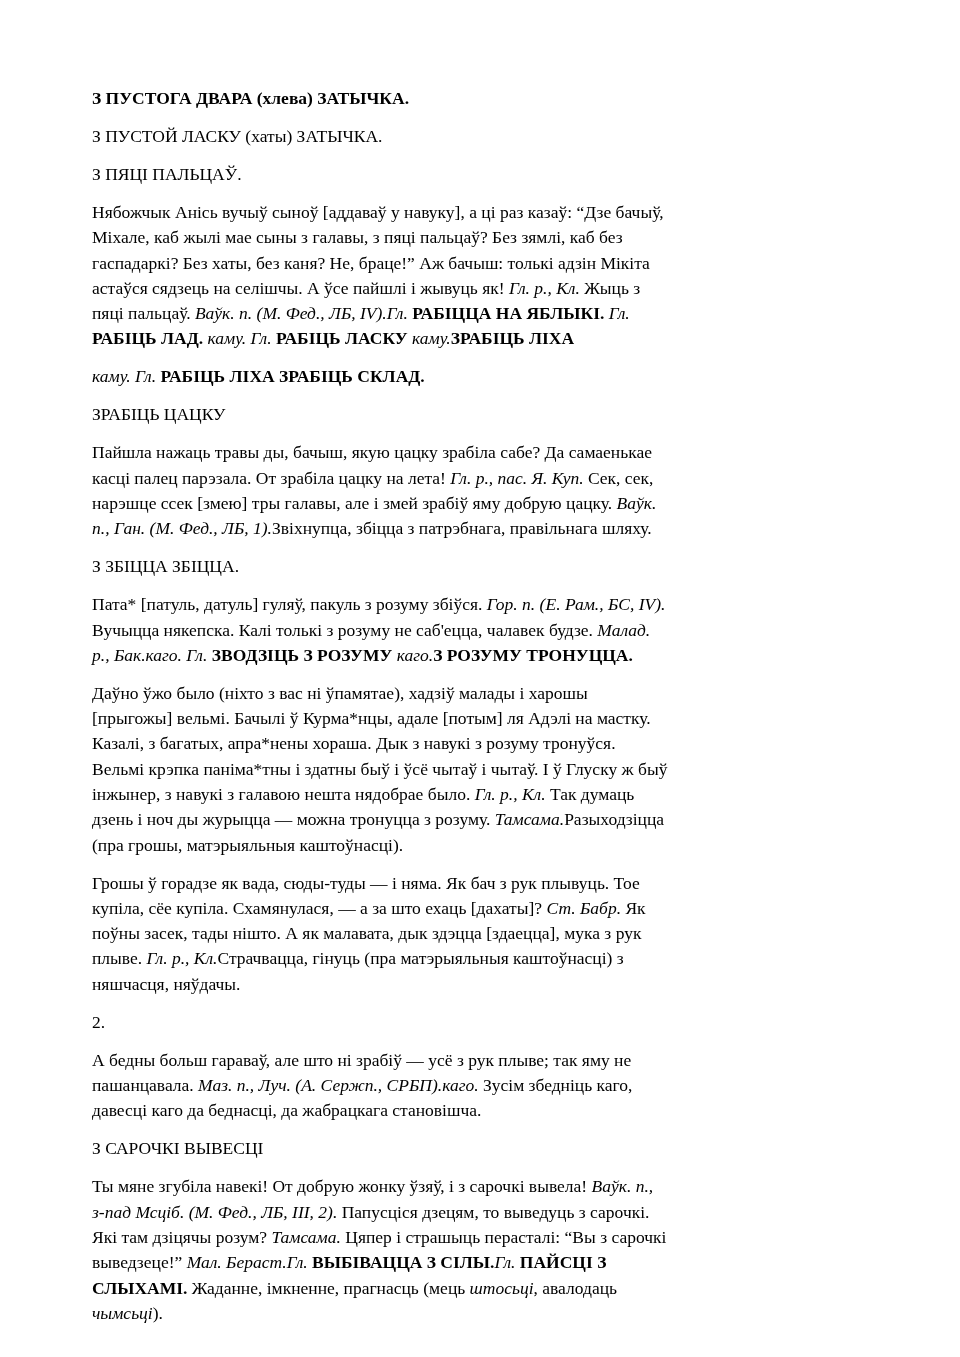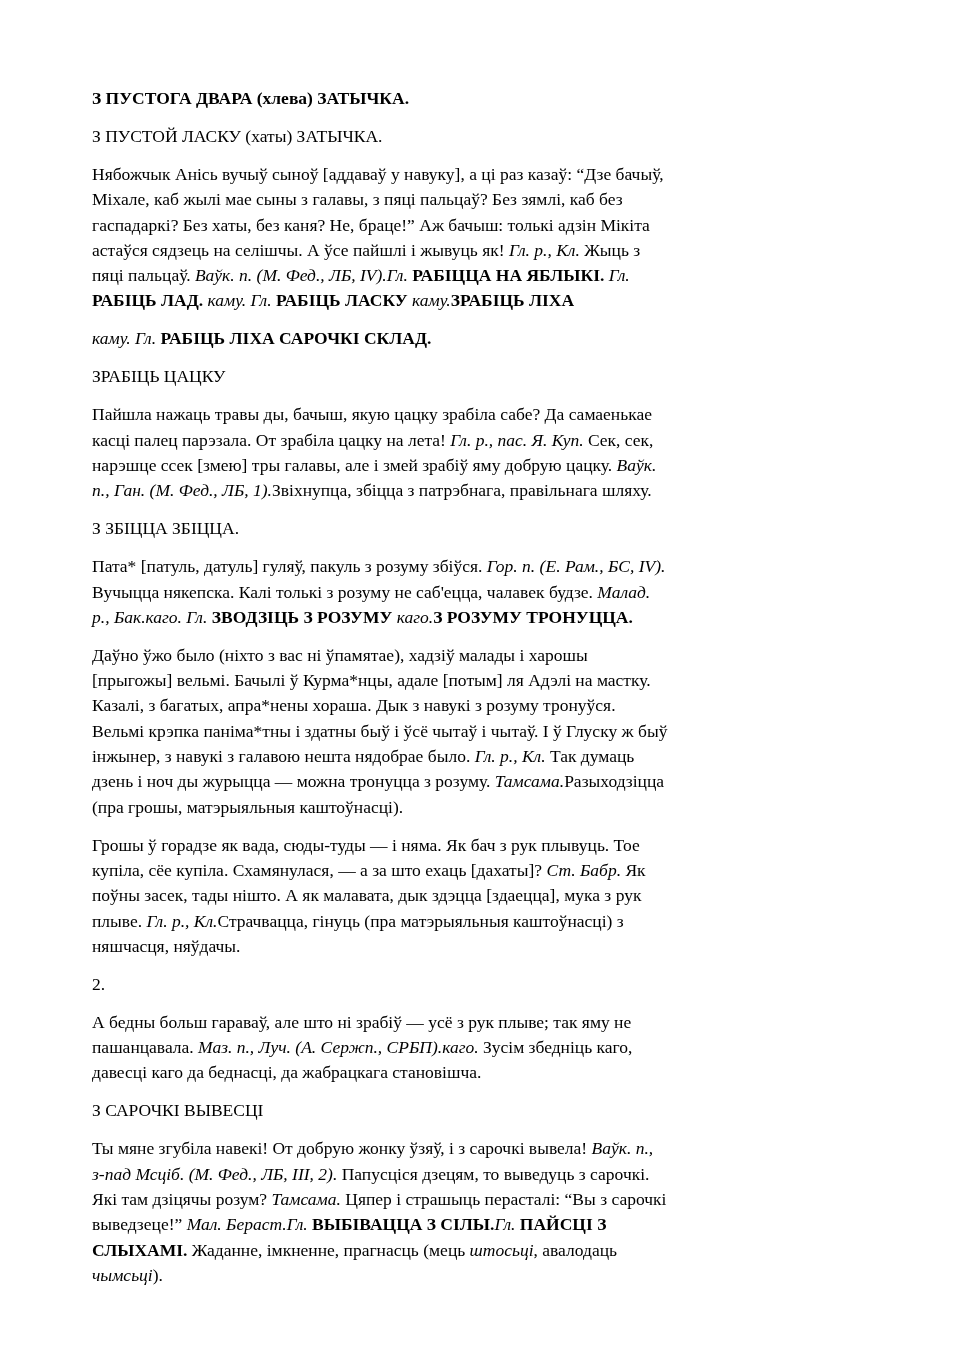--- a/index.html
+++ b/index.html
@@ -26,22 +26,23 @@
   .run-r { font-style: normal; font-weight: normal; }
   .run-i { font-style: italic;  font-weight: normal; }
   .run-b { font-style: normal; font-weight: bold; }
 </style>
 </head>
 <body>
 
 <main class="page" style="background: rgb(255, 255, 255); color: rgb(0, 0, 0);">
     <p class="block"><span class="run-b">З ПУСТОГА ДВАРА (хлева) ЗАТЫЧКА.</span></p>
     <p class="block"><span class="run-r">З ПУСТОЙ ЛАСКУ (хаты) ЗАТЫЧКА.</span></p>
+    <p class="block"><span class="run-r">З ПЯЦІ ПАЛЬЦАЎ.</span></p>
     <p class="block"><span class="run-r">Нябожчык Анісь вучыў сыноў [аддаваў у навуку], а ці раз казаў: “Дзе бачыў, Міхале, каб жылі мае сыны з галавы, з пяці пальцаў? Без зямлі, каб без гаспадаркі? Без хаты, без каня? Не, браце!” Аж бачыш: толькі адзін Мікіта астаўся сядзець на селішчы. А ўсе пайшлі і жывуць як! </span><span class="run-i">Гл. р., Кл.</span><span class="run-r"> Жыць з пяці пальцаў. </span><span class="run-i">Ваўк. п. (М. Фед., ЛБ, IV).Гл.</span><span class="run-b"> РАБІЦЦА НА ЯБЛЫКІ. </span><span class="run-i">Гл. </span><span class="run-b">РАБІЦЬ ЛАД. </span><span class="run-i">каму. Гл. </span><span class="run-b">РАБІЦЬ ЛАСКУ </span><span class="run-i">каму.</span><span class="run-b">ЗРАБІЦЬ ЛІХА</span></p>
-    <p class="block"><span class="run-i">каму. Гл. </span><span class="run-b">РАБІЦЬ ЛІХА САРОЧКІ СКЛАД.</span></p>
+    <p class="block"><span class="run-i">каму. Гл. </span><span class="run-b">РАБІЦЬ ЛІХА ЗРАБІЦЬ СКЛАД.</span></p>
     <p class="block"><span class="run-r">ЗРАБІЦЬ ЦАЦКУ</span></p>
     <p class="block"><span class="run-r">Пайшла нажаць травы ды, бачыш, якую цацку зрабіла сабе? Да самаенькае касці палец парэзала. От зрабіла цацку на лета! </span><span class="run-i">Гл. р., пас. Я. Куп.</span><span class="run-r"> Сек, сек, нарэшце ссек [змею] тры галавы, але і змей зрабіў яму добрую цацку. </span><span class="run-i">Ваўк. п., Ган. (М. Фед., ЛБ, 1).</span><span class="run-r">Звіхнупца, збіцца з патрэбнага, правільнага шляху.</span></p>
     <p class="block"><span class="run-r">З ЗБІЦЦА ЗБІЦЦА.</span></p>
     <p class="block"><span class="run-r">Пата* [патуль, датуль] гуляў, пакуль з розуму збіўся. </span><span class="run-i">Гор. п. (Е. Рам., БС, IV).</span><span class="run-r"> Вучыцца някепска. Калі толькі з розуму не саб'ецца, чалавек будзе. </span><span class="run-i">Малад. р., Бак.каго. Гл. </span><span class="run-b">ЗВОДЗІЦЬ З РОЗУМУ </span><span class="run-i">каго.</span><span class="run-b">З РОЗУМУ ТРОНУЦЦА.</span></p>
     <p class="block"><span class="run-r">Даўно ўжо было (ніхто з вас ні ўпамятае), хадзіў малады і харошы [прыгожы] вельмі. Бачылі ў Курма*нцы, адале [потым] ля Адэлі на мастку. Казалі, з багатых, апра*нены хораша. Дык з навукі з розуму тронуўся. Вельмі крэпка паніма*тны і здатны быў і ўсё чытаў і чытаў. І ў Глуску ж быў інжынер, з навукі з галавою нешта нядобрае было. </span><span class="run-i">Гл. р., Кл.</span><span class="run-r"> Так думаць дзень і ноч ды журыцца — можна тронуцца з розуму. </span><span class="run-i">Тамсама.</span><span class="run-r">Разыходзіцца (пра грошы, матэрыяльныя каштоўнасці).</span></p>
     <p class="block"><span class="run-r">Грошы ў горадзе як вада, сюды-туды — і няма. Як бач з рук плывуць. Тое купіла, сёе купіла. Схамянулася, — а за што ехаць [дахаты]? </span><span class="run-i">Ст. Бабр.</span><span class="run-r"> Як поўны засек, тады нішто. А як малавата, дык здэцца [здаецца], мука з рук плыве. </span><span class="run-i">Гл. р., Кл.</span><span class="run-r">Страчвацца, гінуць (пра матэрыяльныя каштоўнасці) з няшчасця, няўдачы.</span></p>
     <p class="block"><span class="run-r">2.</span></p>
     <p class="block"><span class="run-r">А бедны больш гараваў, але што ні зрабіў — усё з рук плыве; так яму не пашанцавала. </span><span class="run-i">Маз. п., Луч. (А. Сержп., СРБП).каго.</span><span class="run-r"> Зусім збедніць каго, давесці каго да беднасці, да жабрацкага становішча.</span></p>
     <p class="block"><span class="run-r">З САРОЧКІ ВЫВЕСЦІ</span></p>
     <p class="block"><span class="run-r">Ты мяне згубіла навекі! От добрую жонку ўзяў, і з сарочкі вывела! </span><span class="run-i">Ваўк. п., з-пад Мсціб. (М. Фед., ЛБ, III, 2).</span><span class="run-r"> Папусціся дзецям, то выведуць з сарочкі. Які там дзіцячы розум? </span><span class="run-i">Тамсама.</span><span class="run-r"> Цяпер і страшыць перасталі: “Вы з сарочкі выведзеце!” </span><span class="run-i">Мал. Бераст.Гл. </span><span class="run-b">ВЫБІВАЦЦА З СІЛЫ.</span><span class="run-i">Гл. </span><span class="run-b">ПАЙСЦІ З СЛЫХАМІ. </span><span class="run-r">Жаданне, імкненне, прагнасць (мець </span><span class="run-i">штосьці</span><span class="run-r">, авалодаць </span><span class="run-i">чымсьці</span><span class="run-r">).</span></p>

